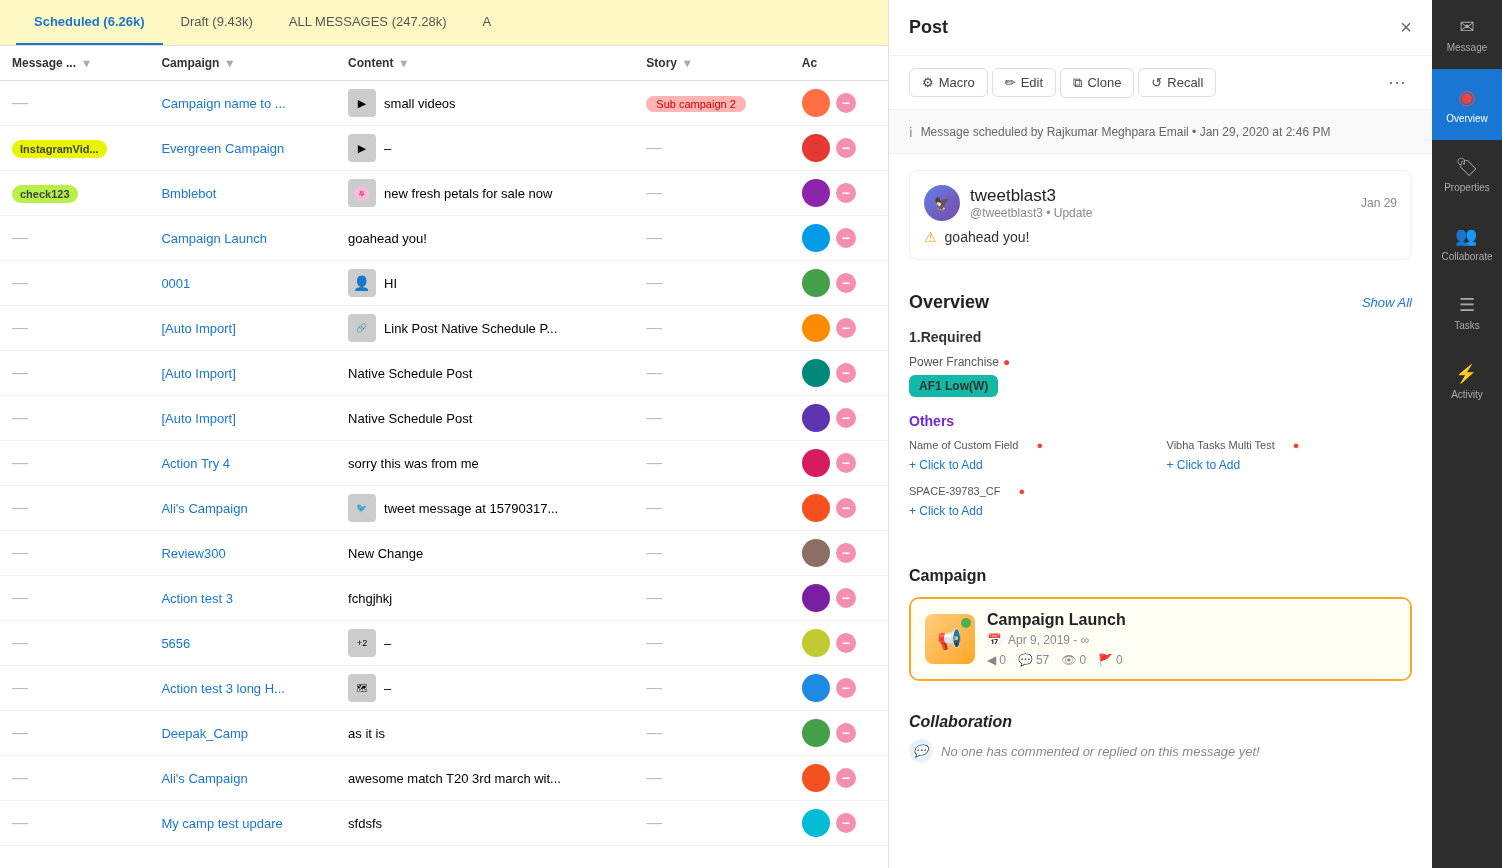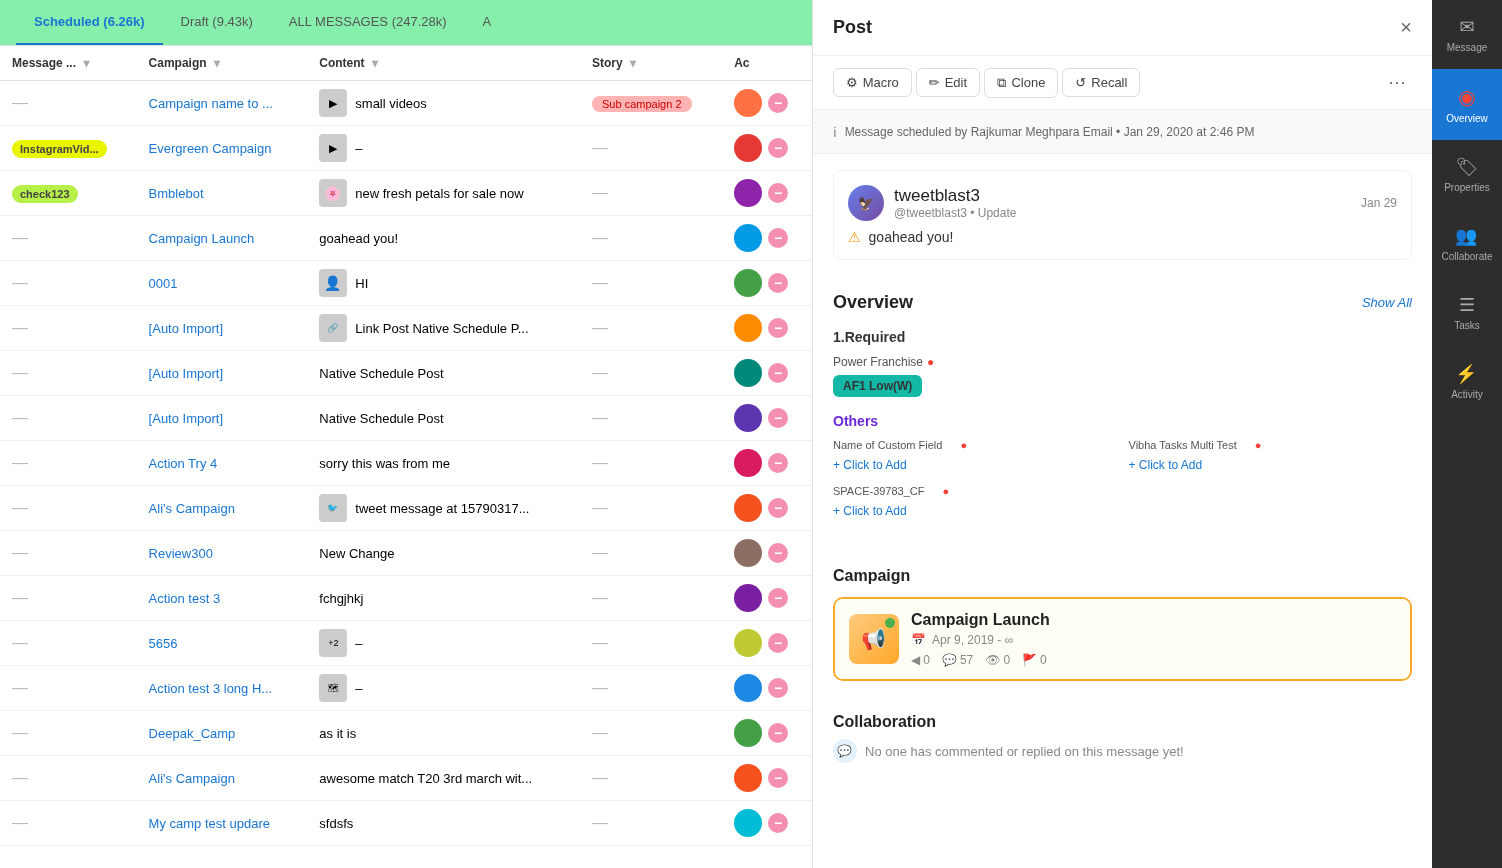--- a/index.html
+++ b/index.html
@@ -2,21 +2,21 @@
 <html><head>
   <meta charset="utf-8">
   <style>
     * { box-sizing: border-box; margin: 0; padding: 0; }
     body { font-family: -apple-system, BlinkMacSystemFont, 'Segoe UI', Arial, sans-serif; background: #f5f5f5; display: flex; height: 868px; overflow: hidden; }
 
     
     .left-panel { flex: 1; background: #fff; display: flex; flex-direction: column; overflow: hidden; min-width: 0; }
 
     
-    .tabs { display: flex; border-bottom: 1px solid #e0e0e0; background: #86efac; padding: 0 16px; }
+    .tabs { display: flex; border-bottom: 1px solid #e0e0e0; background: #fef9c3; padding: 0 16px; }
     .tab { padding: 14px 18px; font-size: 13px; color: #555; cursor: pointer; border-bottom: 2px solid transparent; white-space: nowrap; }
     .tab.active { color: #1976d2; border-bottom: 2px solid #1976d2; font-weight: 600; }
 
     
     .table-container { flex: 1; overflow-y: auto; overflow-x: hidden; }
     table { width: 100%; border-collapse: collapse; font-size: 13px; }
     thead tr { background: #fff; }
     th { padding: 10px 12px; text-align: left; font-weight: 600; color: #333; font-size: 12px; border-bottom: 1px solid #e0e0e0; white-space: nowrap; position: sticky; top: 0; background: #fff; z-index: 1; }
     th .sort-arrow { color: #aaa; margin-left: 4px; }
     td { padding: 8px 12px; border-bottom: 1px solid #f0f0f0; vertical-align: middle; }
@@ -29,21 +29,21 @@
     .minus-btn { width: 20px; height: 20px; border-radius: 50%; background: #f48fb1; border: none; cursor: pointer; display: flex; align-items: center; justify-content: center; color: #fff; font-size: 14px; font-weight: bold; }
 
     .campaign-link { color: #1976d2; text-decoration: none; cursor: pointer; }
 
     .content-with-img { display: flex; align-items: center; gap: 8px; }
     .content-thumb { width: 28px; height: 28px; border-radius: 4px; object-fit: cover; background: #ccc; overflow: hidden; flex-shrink: 0; display: flex; align-items: center; justify-content: center; }
 
     .avatar { width: 28px; height: 28px; border-radius: 50%; display: flex; align-items: center; justify-content: center; font-size: 11px; font-weight: bold; color: #fff; flex-shrink: 0; }
 
     
-    .right-panel { width: 620px; background: #fff; border-left: 1px solid #e0e0e0; display: flex; flex-direction: column; overflow-y: auto; flex-shrink: 0; }
+    .right-panel { width: 544px; background: #fff; border-left: 1px solid #e0e0e0; display: flex; flex-direction: column; overflow-y: auto; flex-shrink: 0; }
 
     .post-header { display: flex; align-items: center; justify-content: space-between; padding: 16px 20px; border-bottom: 1px solid #f0f0f0; }
     .post-title { font-size: 18px; font-weight: 600; color: #222; }
     .close-btn { background: none; border: none; cursor: pointer; color: #666; font-size: 20px; }
 
     .action-bar { display: flex; align-items: center; gap: 4px; padding: 10px 20px; border-bottom: 1px solid #f0f0f0; }
     .action-btn { display: flex; align-items: center; gap: 5px; padding: 6px 12px; border: 1px solid #ddd; border-radius: 6px; background: #fff; cursor: pointer; font-size: 13px; color: #444; }
     .more-btn { margin-left: auto; background: none; border: none; cursor: pointer; color: #666; font-size: 18px; padding: 6px; }
 
     .info-bar { display: flex; align-items: center; gap: 8px; padding: 12px 20px; background: #f9f9f9; border-bottom: 1px solid #f0f0f0; font-size: 12px; color: #666; }
@@ -82,21 +82,21 @@
     .campaign-card { border: 2px solid #f9a825; border-radius: 10px; overflow: hidden; }
     .campaign-card-inner { display: flex; align-items: center; gap: 12px; padding: 12px 14px; background: #fffef5; }
     .campaign-icon { width: 50px; height: 50px; border-radius: 8px; background: linear-gradient(135deg, #ffcc80, #ffa726); display: flex; align-items: center; justify-content: center; font-size: 20px; position: relative; flex-shrink: 0; }
     .green-dot { width: 10px; height: 10px; border-radius: 50%; background: #4caf50; position: absolute; top: 4px; right: 4px; }
     .campaign-card-info { flex: 1; }
     .campaign-name { font-size: 16px; font-weight: 700; color: #222; margin-bottom: 4px; }
     .campaign-dates { font-size: 12px; color: #888; margin-bottom: 6px; display: flex; align-items: center; gap: 6px; }
     .campaign-stats { display: flex; align-items: center; gap: 12px; font-size: 12px; color: #888; }
     .stat { display: flex; align-items: center; gap: 3px; }
 
-    .collab-section { padding: 16px 20px; }
+    .collab-section { padding: 16px 20px; font-style: italic; }
     .collab-title { font-size: 16px; font-weight: 600; color: #222; margin-bottom: 8px; }
     .collab-msg { font-size: 13px; color: #888; display: flex; align-items: center; gap: 8px; }
     .collab-icon { width: 24px; height: 24px; border-radius: 50%; background: #e3f2fd; display: flex; align-items: center; justify-content: center; color: #1976d2; font-size: 12px; }
 
     
     .right-sidebar { width: 70px; background: #2d2d2d; display: flex; flex-direction: column; align-items: center; padding: 0; flex-shrink: 0; }
     .sidebar-item { display: flex; flex-direction: column; align-items: center; justify-content: center; padding: 16px 8px; cursor: pointer; color: #aaa; gap: 4px; width: 100%; }
     .sidebar-item.active { color: #fff; background: #1976d2; }
     .sidebar-label { font-size: 10px; text-align: center; }
     .sidebar-icon { font-size: 18px; }

